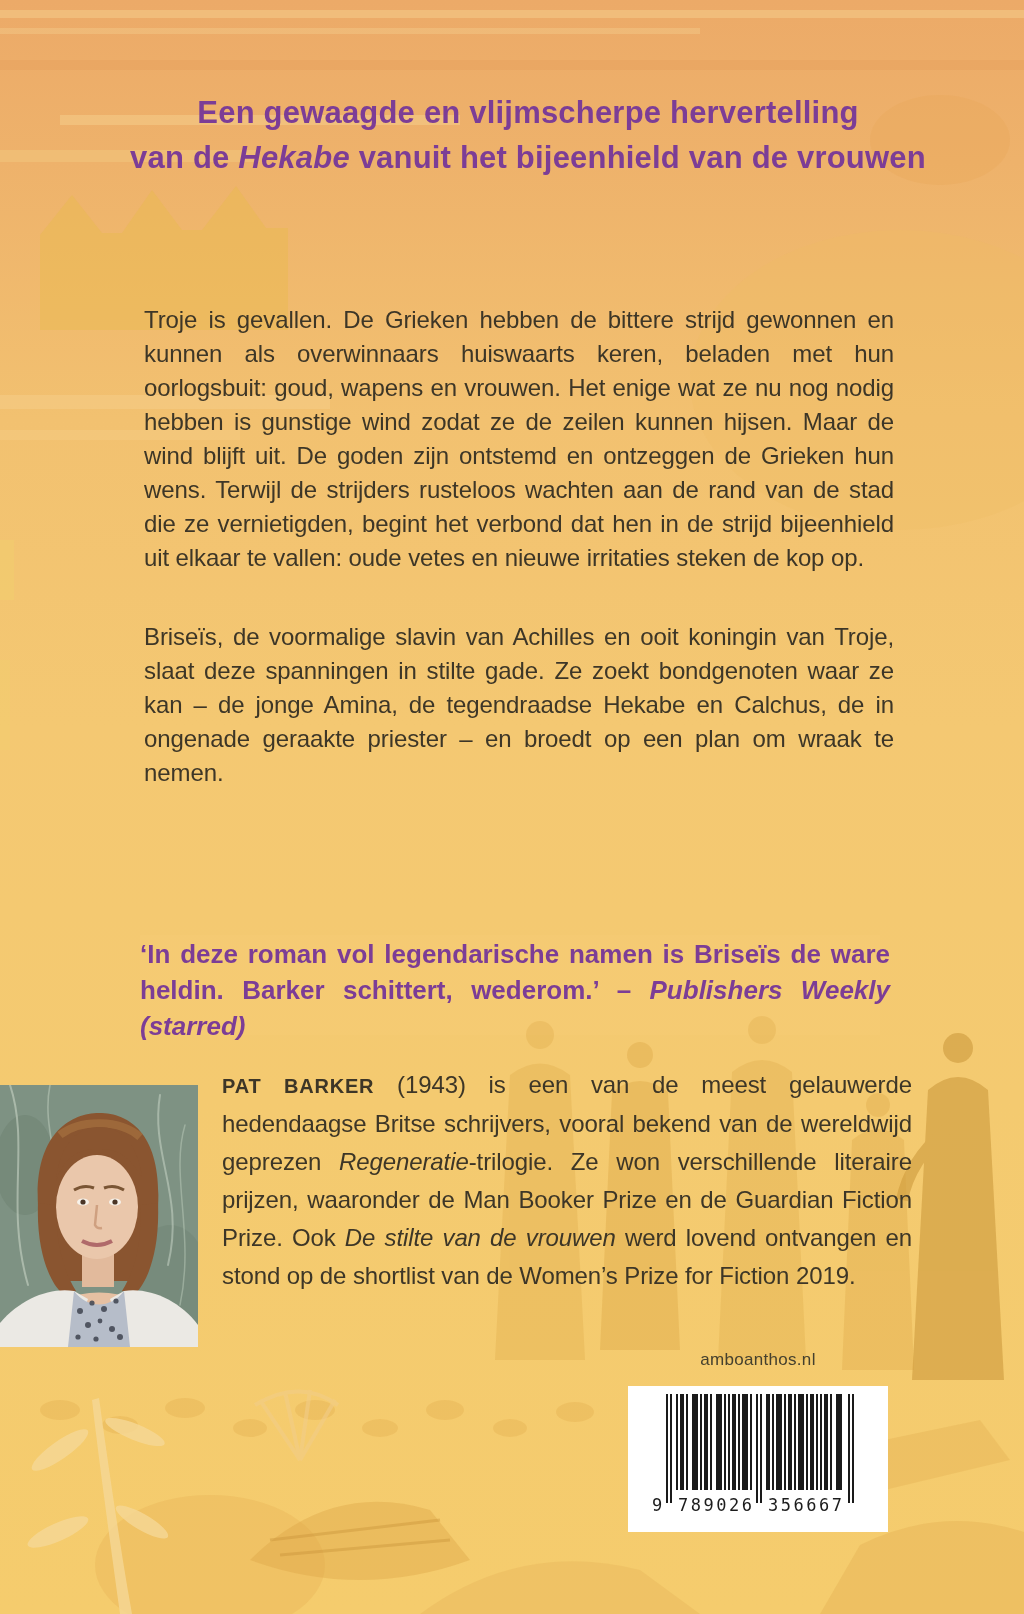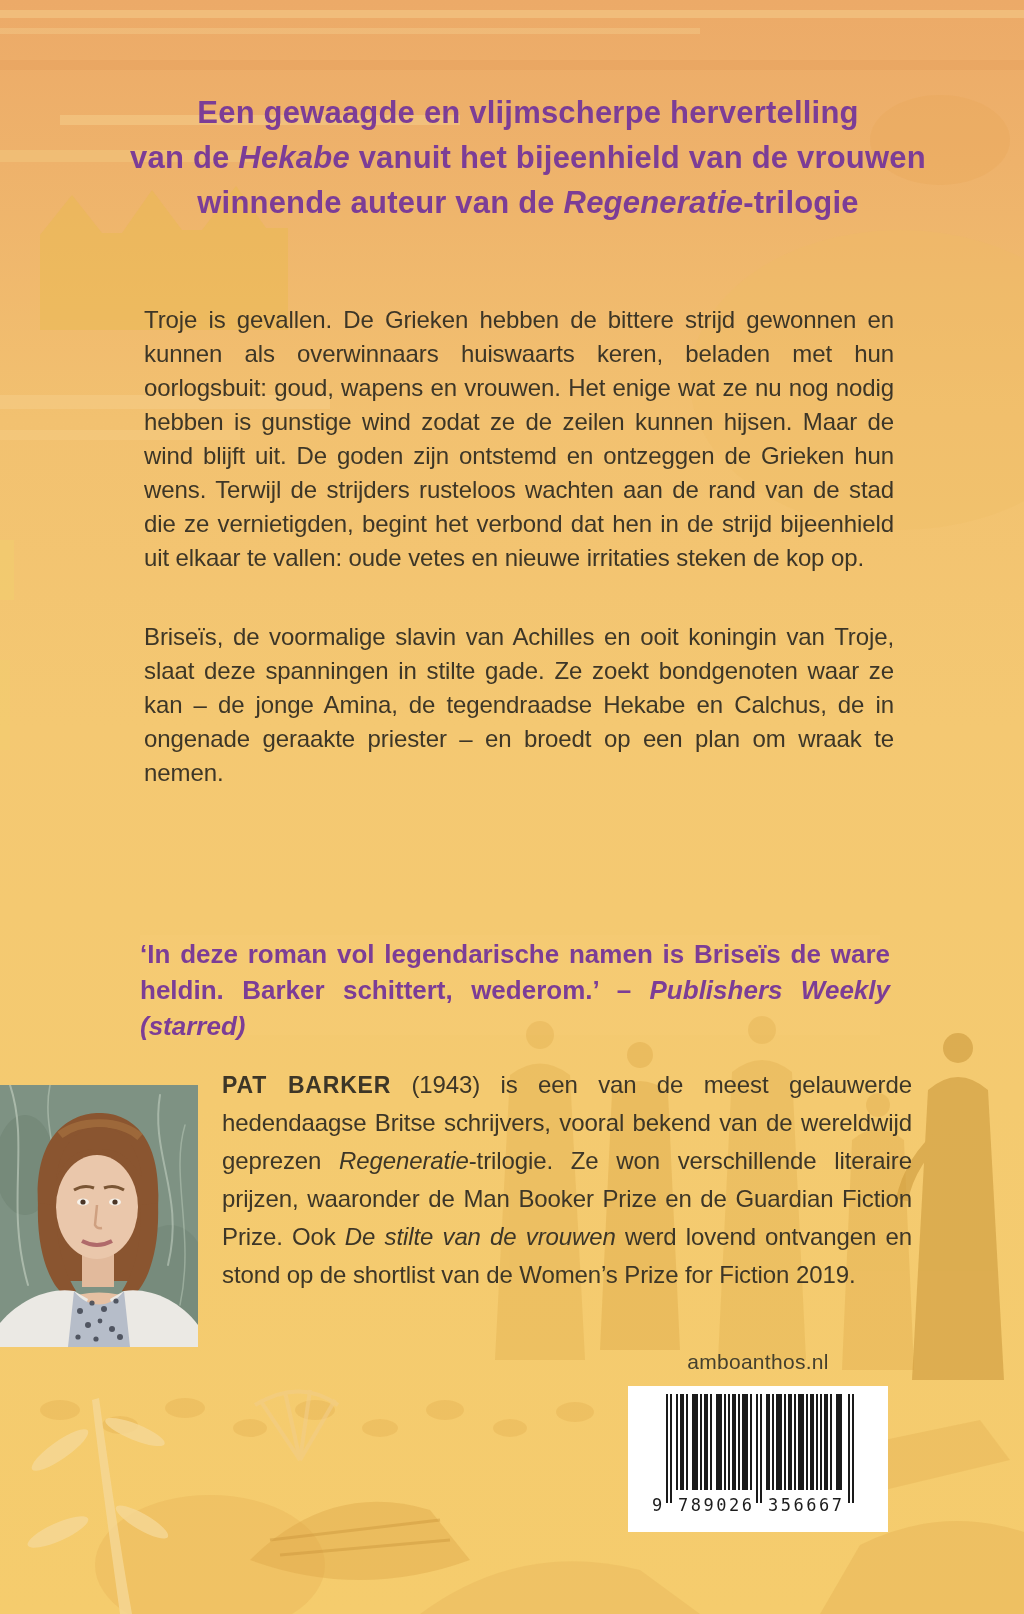--- a/index.html
+++ b/index.html
@@ -35,24 +35,24 @@
   .quote{
     position:absolute;top:936px;left:140px;width:750px;
     color:#7c3d96;font-weight:700;font-size:26px;line-height:36px;
     text-align:justify;letter-spacing:0;
   }
   .author-photo{position:absolute;left:0;top:1085px;width:198px;height:262px;}
   .bio{
     position:absolute;top:1066px;left:222px;width:690px;
     color:#3d3627;font-size:24px;line-height:38px;text-align:justify;letter-spacing:-.1px;
   }
-  .bio .name{font-weight:700;font-size:23px;letter-spacing:.8px;}
+  .bio .name{font-weight:700;font-size:20px;letter-spacing:.8px;}
   .website{
     position:absolute;top:1350px;left:628px;width:260px;
-    text-align:center;font-size:21px;color:#45402e;letter-spacing:.3px;
+    text-align:center;font-size:17px;color:#45402e;letter-spacing:.3px;
   }
   .barcode{
     position:absolute;top:1386px;left:628px;width:260px;height:146px;
     background:#ffffff;
   }
   .barcode svg{display:block;margin:8px auto 0 auto;}
   i{font-style:italic;}
 </style>
 </head>
 <body>
@@ -136,21 +136,20 @@
         <path d="M300,1460 L335,1400"></path>
       <path d="M255,1405 Q300,1378 338,1405"></path>
     </g>
   </svg>
 
   <div class="spine-strip"></div>
 
   <div class="headline">
     <div><span>Een gewaagde en vlijmscherpe hervertelling</span></div>
     <div><span>van de </span><i>Hekabe</i><span> vanuit het bijeenhield van de vrouwen</span></div>
-    <div><span>winnende auteur van de </span><i>Regeneratie</i><span>-trilogie</span></div>
   </div>
 
   <p class="synopsis-p p1">Troje is gevallen. De Grieken hebben de bittere strijd gewonnen en kunnen als overwinnaars huiswaarts keren, beladen met hun oorlogsbuit: goud, wapens en vrouwen. Het enige wat ze nu nog nodig hebben is gunstige wind zodat ze de zeilen kunnen hijsen. Maar de wind blijft uit. De goden zijn ontstemd en ontzeggen de Grieken hun wens. Terwijl de strijders rusteloos wachten aan de rand van de stad die ze vernietigden, begint het verbond dat hen in de strijd bijeenhield uit elkaar te vallen: oude vetes en nieuwe irritaties steken de kop op.</p>
   <p class="synopsis-p p2">Briseïs, de voormalige slavin van Achilles en ooit koningin van Troje, slaat deze spanningen in stilte gade. Ze zoekt bondgenoten waar ze kan – de jonge Amina, de tegendraadse Hekabe en Calchus, de in ongenade geraakte priester – en broedt op een plan om wraak te nemen.</p>
 
   <div class="quote"><span>‘In deze roman vol legendarische namen is Briseïs de ware heldin. Barker schittert, wederom.’ – </span><i>Publishers Weekly (starred)</i></div>
 
   <div class="author-photo" aria-label="Portret van Pat Barker">
     <svg width="198" height="262" viewBox="0 0 198 262">
       <rect width="198" height="262" fill="#7e9283"></rect>

